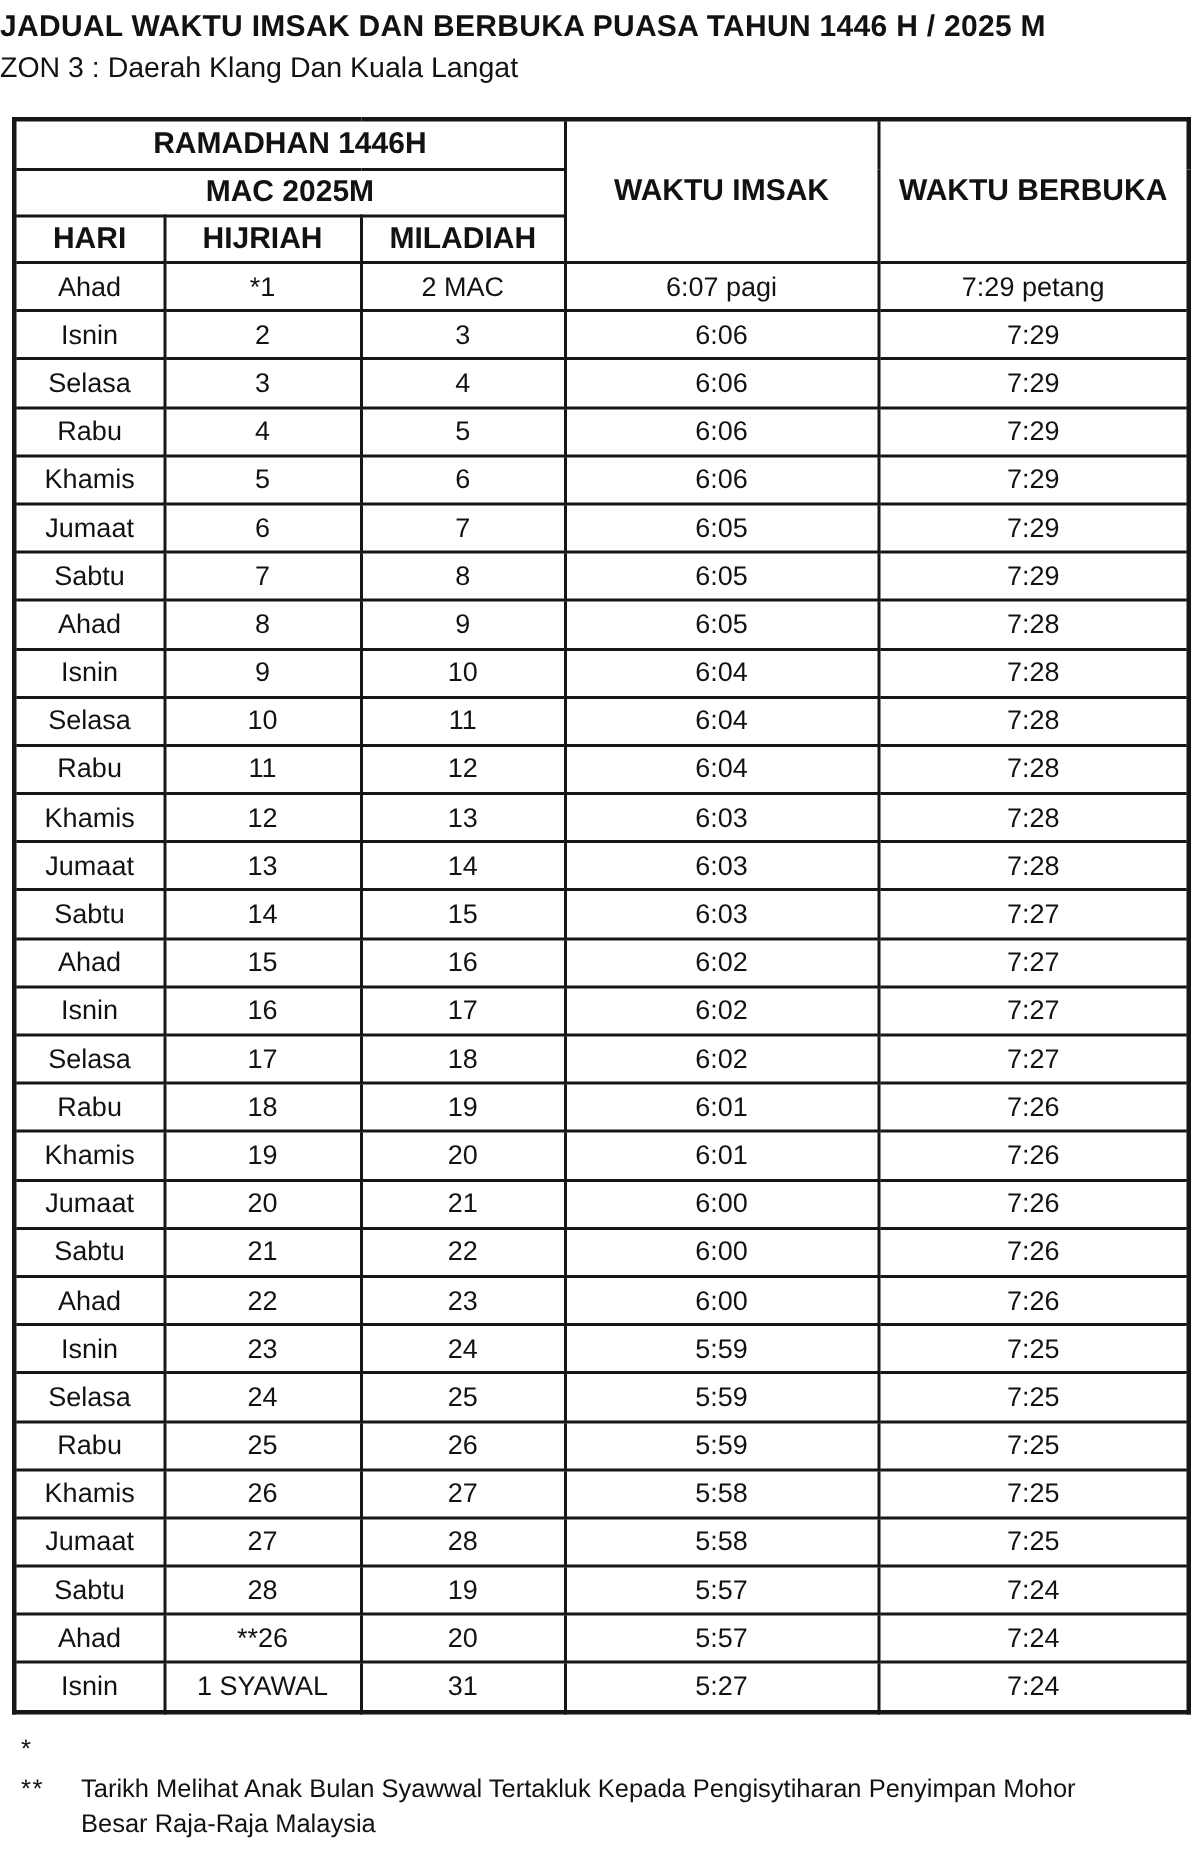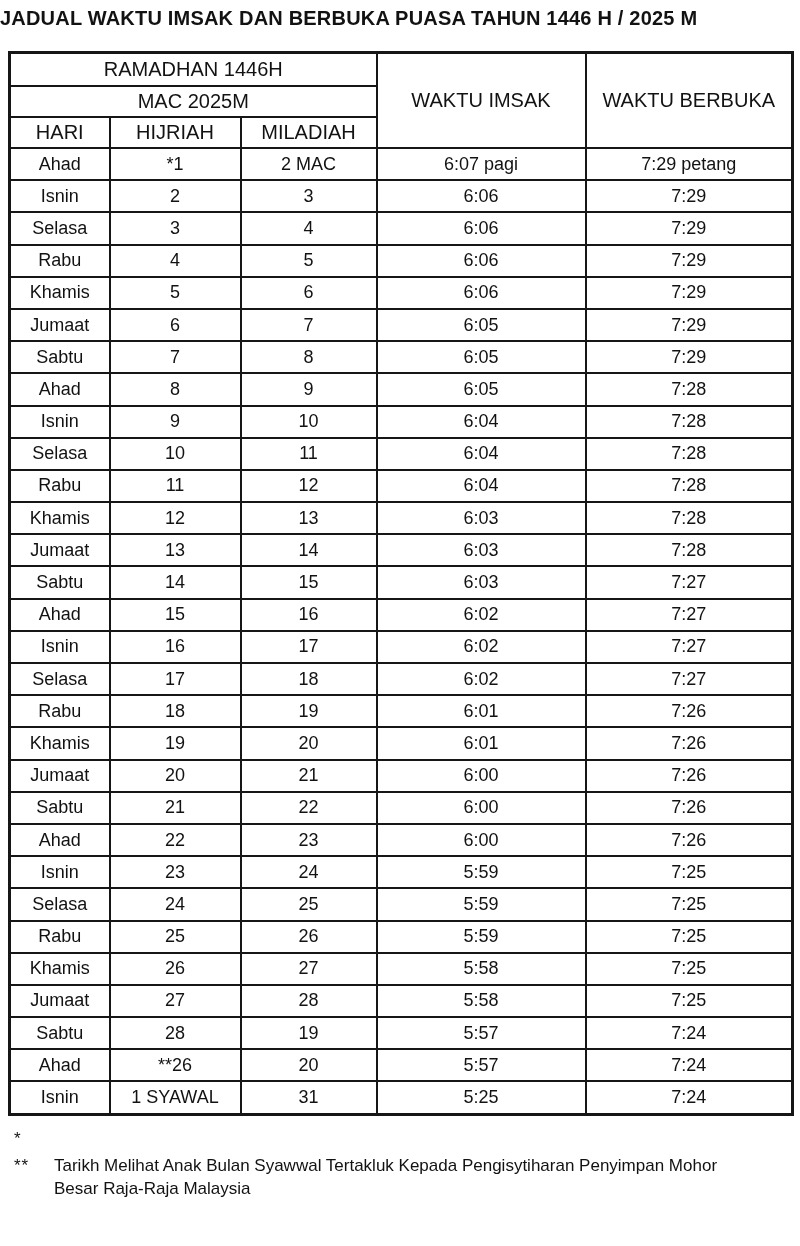--- a/index.html
+++ b/index.html
@@ -50,21 +50,21 @@
   }
   .timetable th, .timetable td {
     border: 2px solid #161616;
     text-align: center;
     vertical-align: middle;
     padding: 0;
     overflow: hidden;
     white-space: nowrap;
   }
   .timetable thead th {
-    font-weight: normal;
+    font-weight: bold;
     font-size: 20px;
   }
   .timetable thead tr.subcols th {
     font-size: 20px;
   }
   .timetable thead tr:nth-child(1) th { height: 31px; }
   .timetable thead tr:nth-child(2) th { height: 29px; }
   .timetable thead tr:nth-child(3) th { height: 29px; }
   .timetable tbody td {
     font-size: 18px;
@@ -90,20 +90,21 @@
     max-width: 700px;
   }
 </style>
 </head>
 <body>
 
 <div class="page">
 
   <div class="titles">
     <div class="title-line1">JADUAL WAKTU IMSAK DAN BERBUKA PUASA TAHUN 1446 H / 2025 M</div>
+    <div class="title-line3">ZON 3 : Daerah Klang Dan Kuala Langat</div>
   </div>
 
   <table class="timetable">
     <colgroup>
       <col style="width:100px">
       <col style="width:131px">
       <col style="width:136px">
       <col style="width:209px">
       <col style="width:207px">
     </colgroup>
@@ -323,21 +324,21 @@
           <td>Ahad</td>
           <td>**26</td>
           <td>20</td>
           <td>5:57</td>
           <td>7:24</td>
         </tr>
         <tr>
           <td>Isnin</td>
           <td>1 SYAWAL</td>
           <td>31</td>
-          <td>5:25</td>
+          <td>5:27</td>
           <td>7:24</td>
         </tr>
       </tbody>
   </table>
 
   <div class="footnotes">
     <div class="footnote">
       <span class="fn-marker">*</span>
     </div>
     <div class="footnote">

